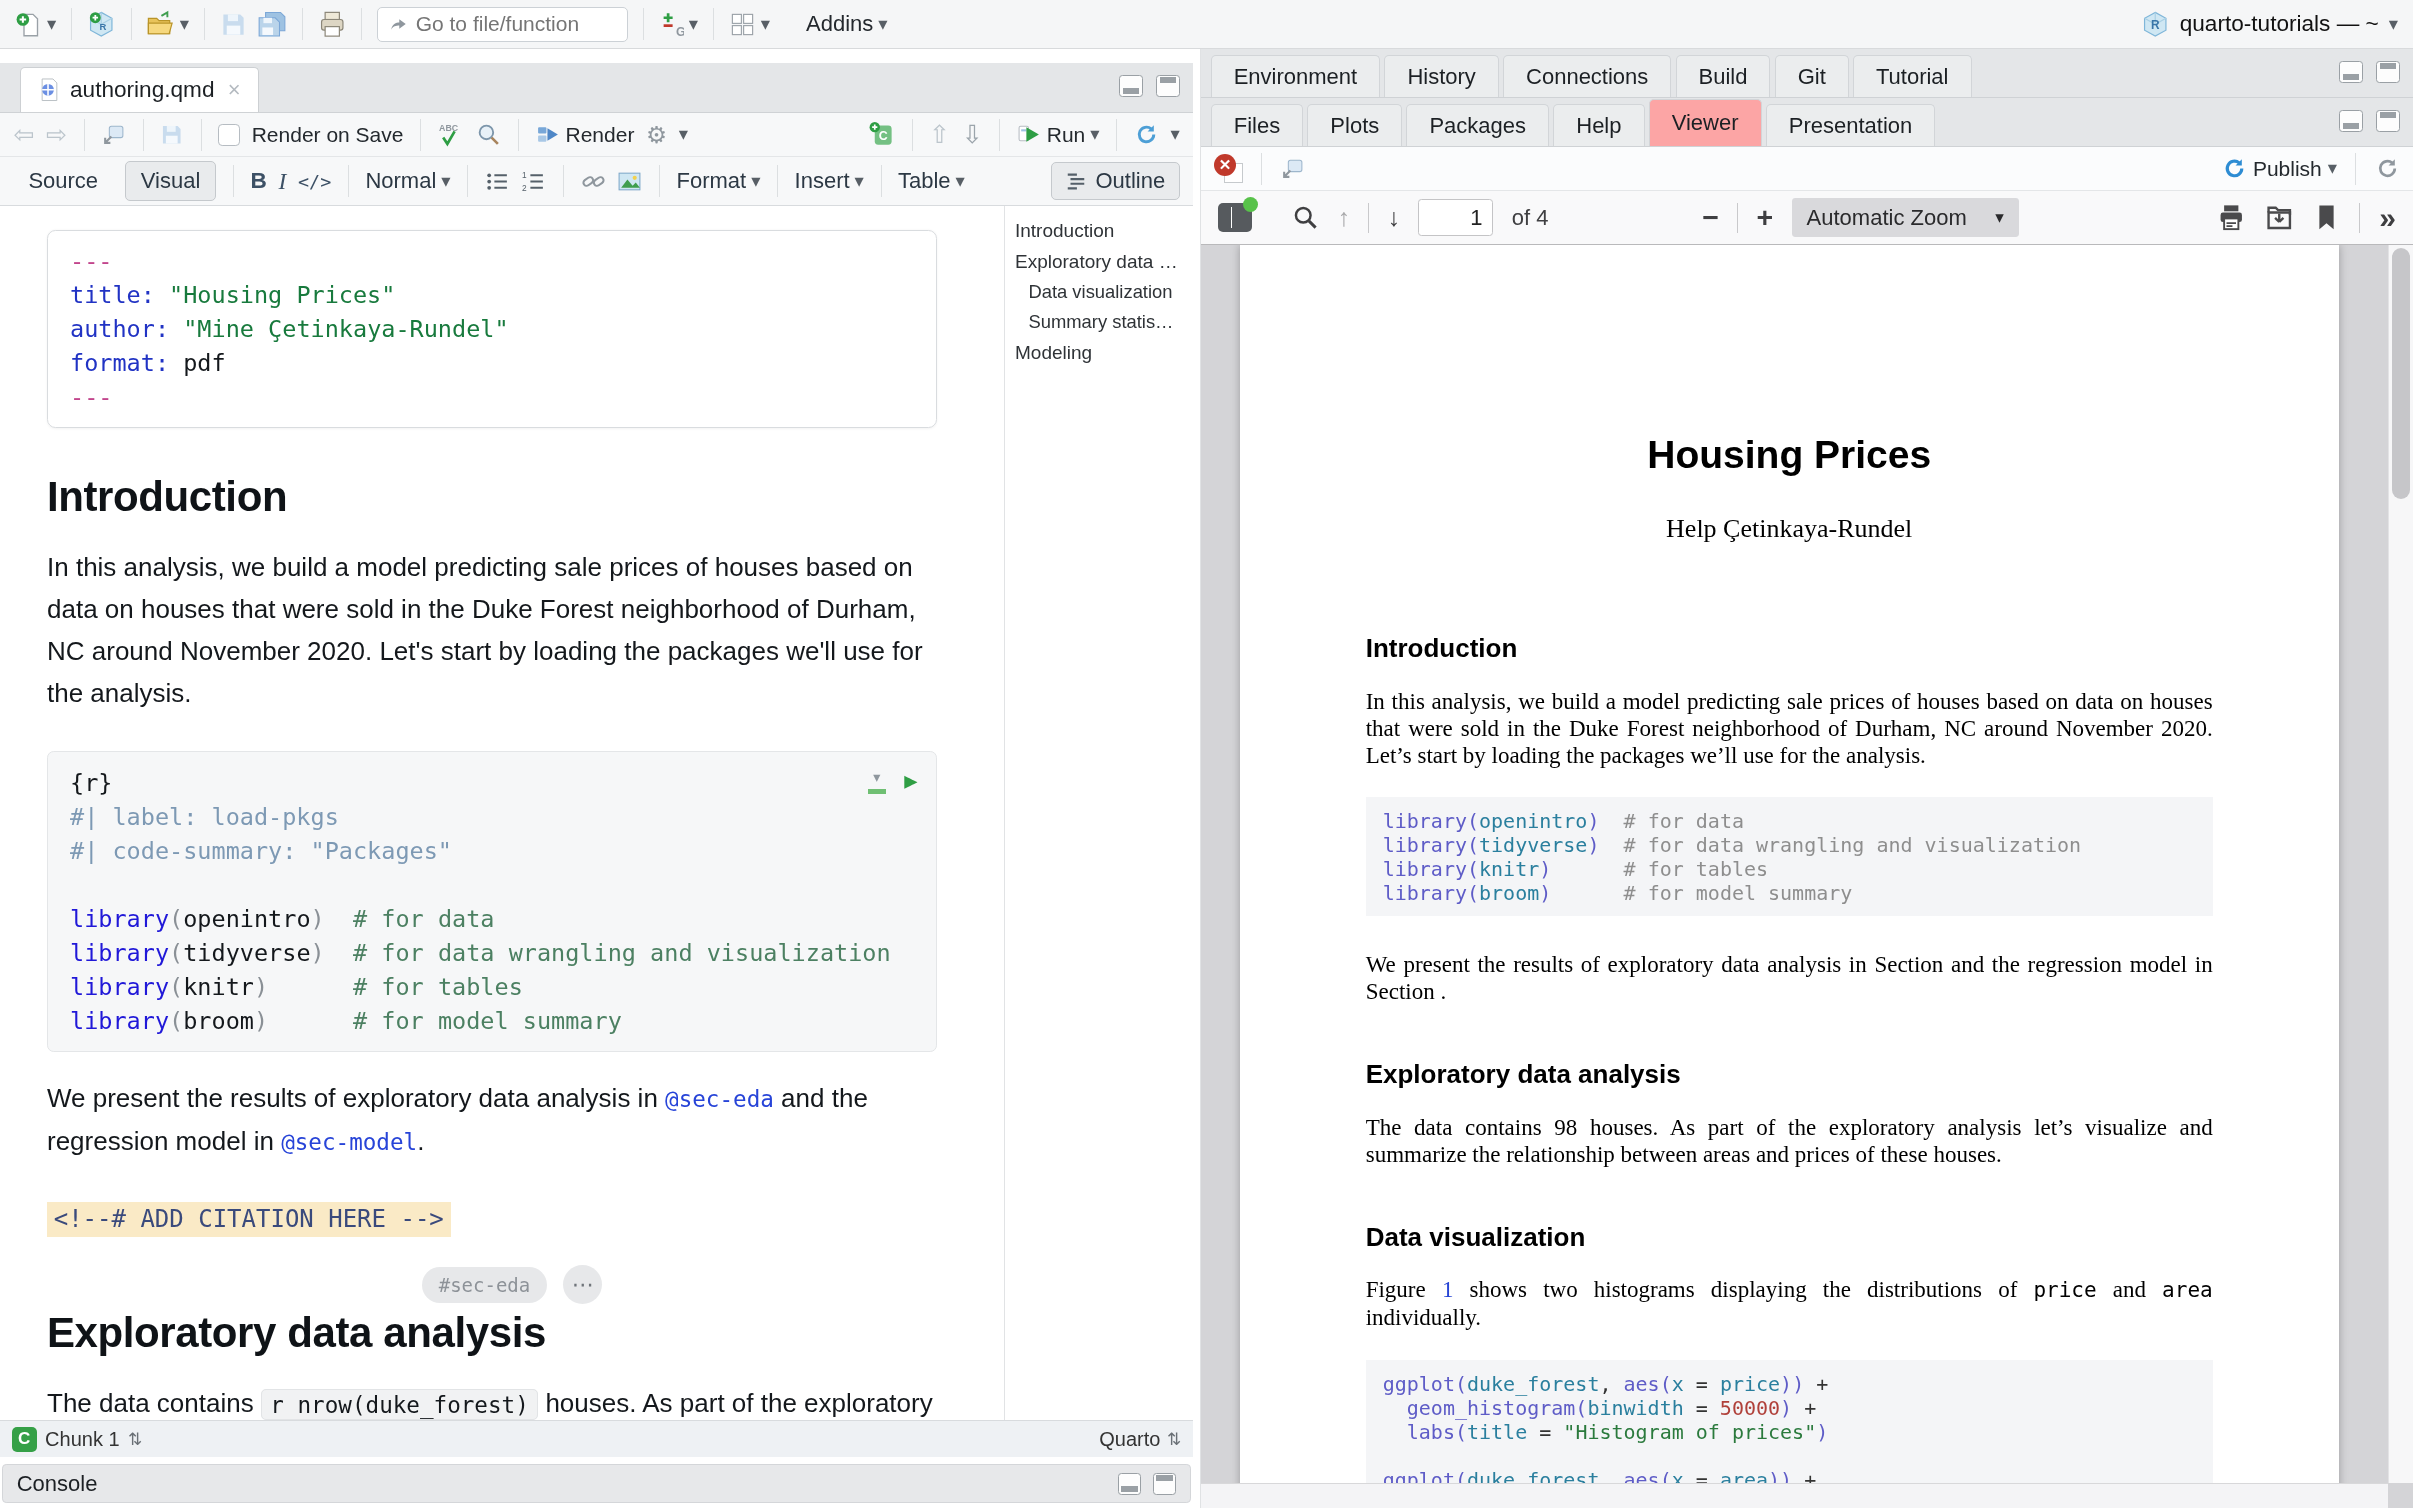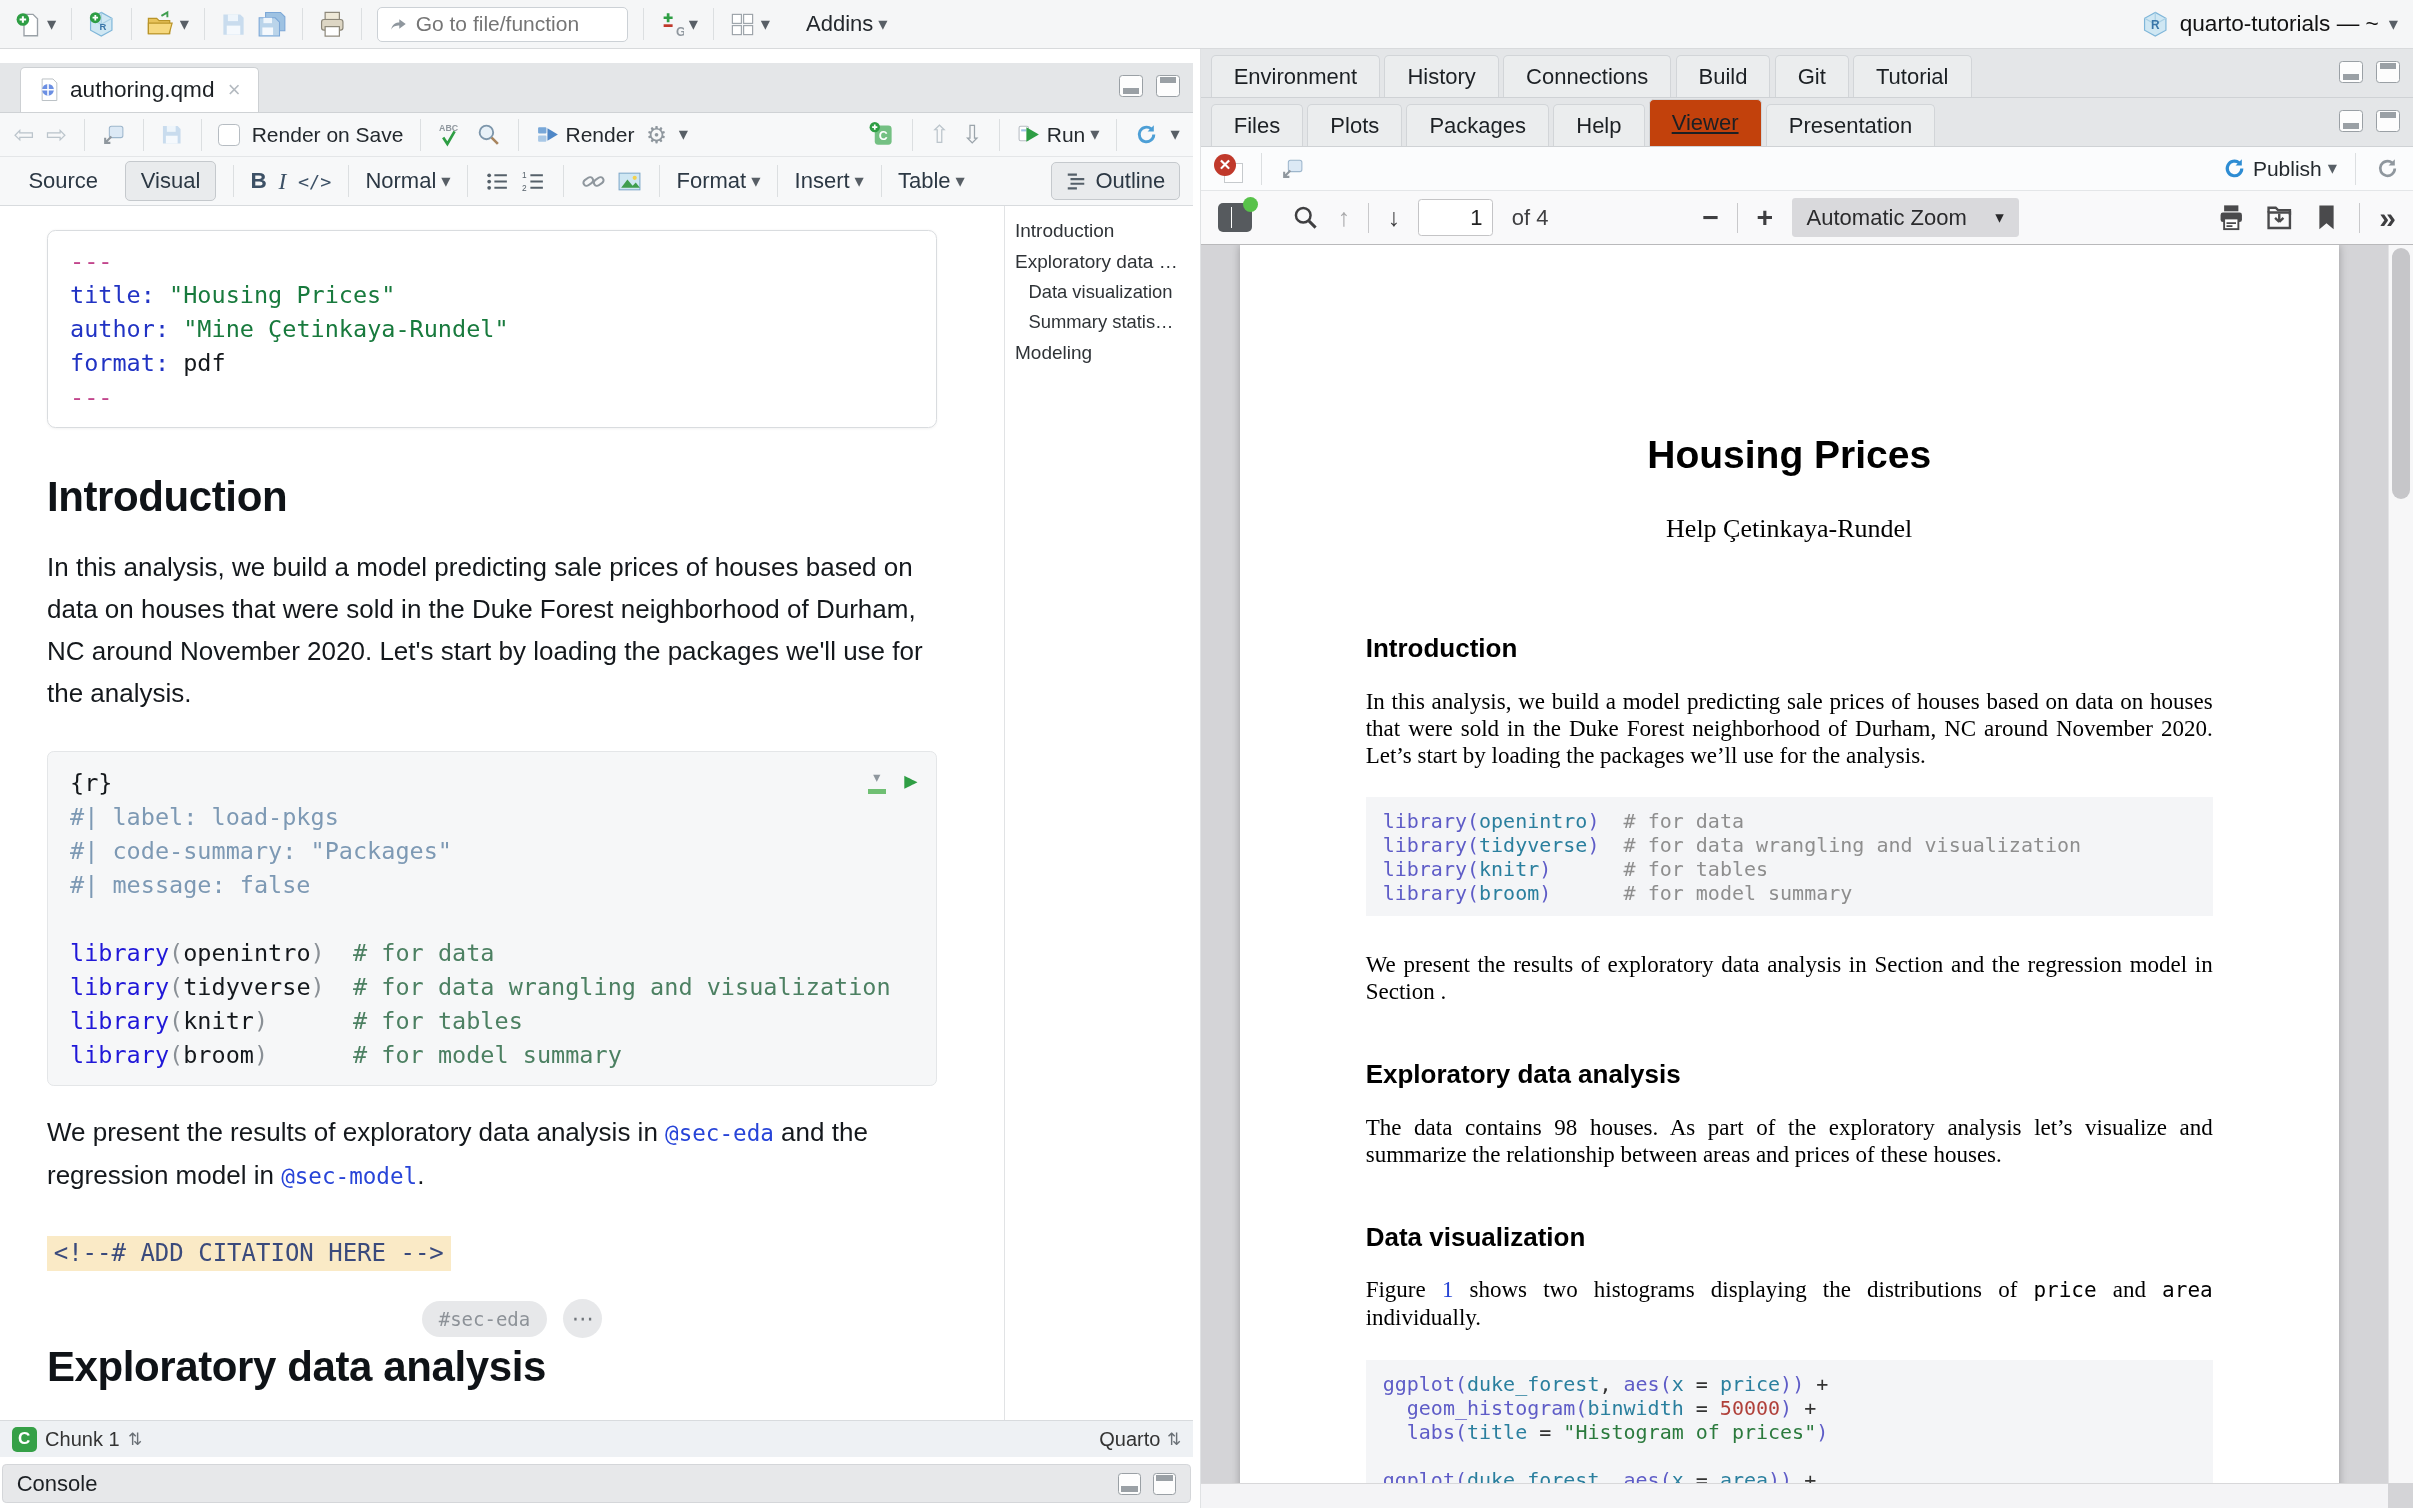--- a/index.html
+++ b/index.html
@@ -73,21 +73,21 @@
   .statusbar { height:37px; background:#eef1f4; border-top:0.8px solid #d8dbde; display:flex; align-items:center; padding:0 11.7px; font-size:20px; color:#333; gap:8.4px; flex:0 0 auto; }
   .cbadge { width:25px; height:25px; background:#35a047; color:#fff; font-weight:bold; font-size:17px; border-radius:5px; display:flex; align-items:center; justify-content:center; }
   .spin { font-size:17px; color:#6a7076; }
   .status-right { margin-left:auto; display:flex; align-items:center; gap:6.7px; }
   .console-bar { height:39px; margin:6.7px 1.7px 5px 1.7px; background:#e7e8ea; border:0.8px solid #d4d6d9; border-radius:4.2px; display:flex; align-items:center; padding:0 14px; font-size:22px; color:#1c2024; flex:0 0 auto; }
   .console-wbtns { margin-left:auto; display:flex; gap:11.7px; }
 
   
   .rtabs { height:49px; background:#e4e6e8; border-bottom:0.8px solid #cfd2d5; display:flex; align-items:flex-end; padding-left:10px; position:relative; flex:0 0 auto; }
   .rtab { height:42px; display:flex; align-items:center; padding:0 22px; font-size:22px; color:#1c2024; background:#ebedee; border:0.8px solid #d2d5d8; border-bottom:none; border-radius:5px 5px 0 0; margin-right:4.2px; }
-  .rtab.active { background:#c2410c; height:47px;text-decoration:underline; }
+  .rtab.active { background:#fca5a5; height:47px; }
   .viewer-tb { height:44px; background:#fbfcfd; border-bottom:0.8px solid #e4e6e8; display:flex; align-items:center; padding:0 13.4px; gap:13.4px; font-size:21px; flex:0 0 auto; }
   .stop-ic { position:relative; width:28.5px; height:28.5px; }
   .stop-ic .pg { position:absolute; right:0; bottom:0; width:18.4px; height:20px; background:#fff; border:0.8px solid #c6cacd; }
   .stop-ic .rx { position:absolute; left:0; top:0; width:22px; height:22px; background:#c0392b; border-radius:50%; color:#fff; font-size:15px; font-weight:bold; display:flex; align-items:center; justify-content:center; }
   .publish-grp { margin-left:auto; display:flex; align-items:center; gap:6px; }
 
   .pdf-tb { height:54px; background:#f9f9fa; border-bottom:0.8px solid #b9b9bb; display:flex; align-items:center; padding:0 17px; gap:18.4px; color:#4a4a4c; flex:0 0 auto; }
   .pdftb-sep { width:0.8px; height:30px; background:#c9c9cb; }
   .sidebar-ic { position:relative; width:34px; height:28.5px; background:#565a5e; border-radius:5px; }
   .sidebar-ic::after { content:""; position:absolute; left:5px; top:4.2px; bottom:4.2px; width:8.4px; border-right:1.7px solid #fff; }
@@ -377,21 +377,20 @@
 
           <div class="chunk">
             <div class="chunk-icons">
               <span class="chunk-opt-ic">▾<i></i></span>
               <span class="run-chunk">▶</span>
             </div>
             <div>
                 <div class="cl"><span class="pl">{r}</span></div>
                 <div class="cl"><span class="copt">#| label: load-pkgs</span></div>
                 <div class="cl"><span class="copt">#| code-summary: "Packages"</span></div>
-                <div class="cl"><span class="copt">#| message: false</span></div>
                 <div class="cl">&nbsp;</div>
                 <div class="cl"><span class="kw">library</span><span class="pn">(</span><span class="pl">openintro</span><span class="pn">)</span><span class="pl">  </span><span class="cm"># for data</span></div>
                 <div class="cl"><span class="kw">library</span><span class="pn">(</span><span class="pl">tidyverse</span><span class="pn">)</span><span class="pl">  </span><span class="cm"># for data wrangling and visualization</span></div>
                 <div class="cl"><span class="kw">library</span><span class="pn">(</span><span class="pl">knitr</span><span class="pn">)</span><span class="pl">      </span><span class="cm"># for tables</span></div>
                 <div class="cl"><span class="kw">library</span><span class="pn">(</span><span class="pl">broom</span><span class="pn">)</span><span class="pl">      </span><span class="cm"># for model summary</span></div>
               </div>
           </div>
 
           <div class="para"><span>We present the results of exploratory data analysis in </span><span class="ref">@sec-eda</span><span> and the regression model in </span><span class="ref">@sec-model</span><span>.</span></div>
 

